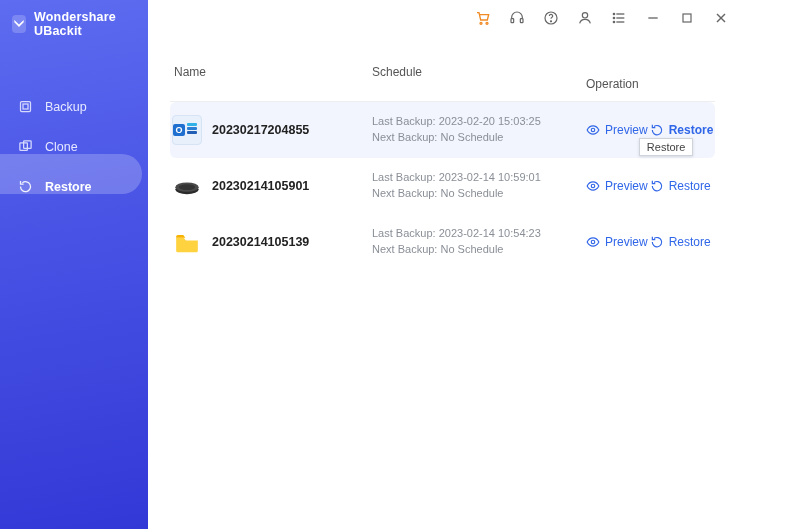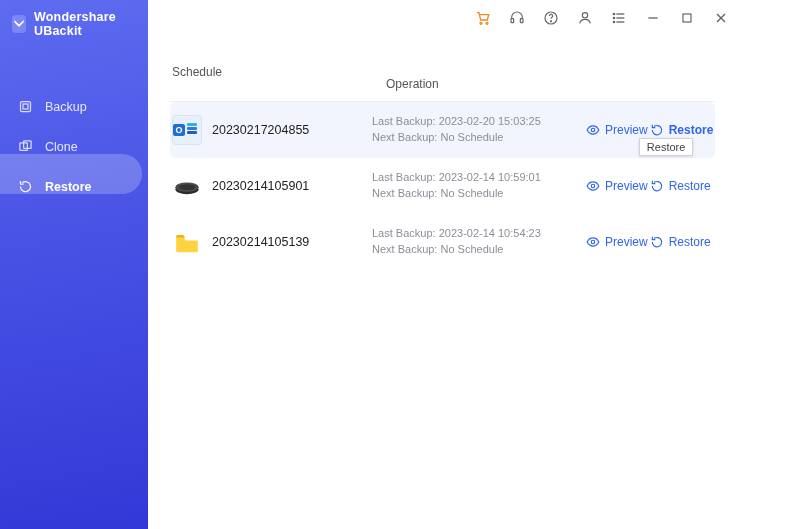--- a/index.html
+++ b/index.html
@@ -19,21 +19,21 @@
   .titlebar .tb-btn.cart { color:#f08a24; }
   .content { padding: 16px 28px 10px 22px; flex:1; }
   h1.page-title { font-size:19px; font-weight:700; color:#1d1d1d; margin-bottom:26px; }
   .thead { display:flex; align-items:center; font-size:12px; color:#555; border-bottom:1px solid #eee; padding:0 2px 10px 2px; }
   .col-name { width:200px; padding-left:2px;}
   .col-sched { width:208px; }
   .col-op { flex:1; padding-left:6px;margin-top:25px;}
   .row { display:flex; align-items:center; padding:12px 2px; border-radius:6px; position:relative;}
   .row.selected { background:#f2f5fd; }
   .row .iconbox { width:30px; height:30px; border-radius:4px; display:flex; align-items:center; justify-content:center; margin-right:10px;}
-  .row-name { font-size:12.5px; font-weight:400; color:#222; width:160px;}
+  .row-name { font-size:12.5px; font-weight:700; color:#222; width:160px;}
   .row-sched { width:208px; font-size:11px; color:#8a8f97; line-height:1.45;}
   .row-ops { flex:1; display:flex; gap:2px; align-items:center; padding-left:6px;}
   .op-link { color:#3066e8; font-size:12px; display:flex; align-items:center; gap:5px; cursor:pointer; }
   .op-link.active { font-weight:700; }
   .op-link svg { width:14px; height:14px; }
   .tooltip { position:absolute; right:22px; top:36px; background:#fff; border:1px solid #cfd3da; font-size:11px; color:#444; padding:2px 7px; box-shadow:0 1px 3px rgba(0,0,0,.12); white-space:nowrap;}
   
   .outlook-box { background:#e7f0fb; border:1px solid #d6e3f5; }
   .outlook-box .o-letter { width:12px; height:12px; border-radius:2px; background:#1f6fd0; color:#fff; font-size:9px; font-weight:700; display:flex; align-items:center; justify-content:center; position:relative; left:-3px;}
   .outlook-box .o-stack { width:10px; height:16px; position:relative; left:-1px;}
@@ -142,20 +142,21 @@
         <svg viewBox="0 0 24 24" stroke="currentColor" stroke-width="2">
             <line x1="6" y1="6" x2="18" y2="18"></line>
             <line x1="18" y1="6" x2="6" y2="18"></line>
           </svg>
       </span>
     </div>
 
     <div class="content">
 
       <div class="thead">
+        <div class="col-name">Name</div>
         <div class="col-sched">Schedule</div>
         <div class="col-op">Operation</div>
       </div>
 
       <div class="row selected">
         <div class="iconbox outlook-box">
           <span class="o-letter">O</span>
           <span class="o-stack">
               <span></span>
               <span></span>

